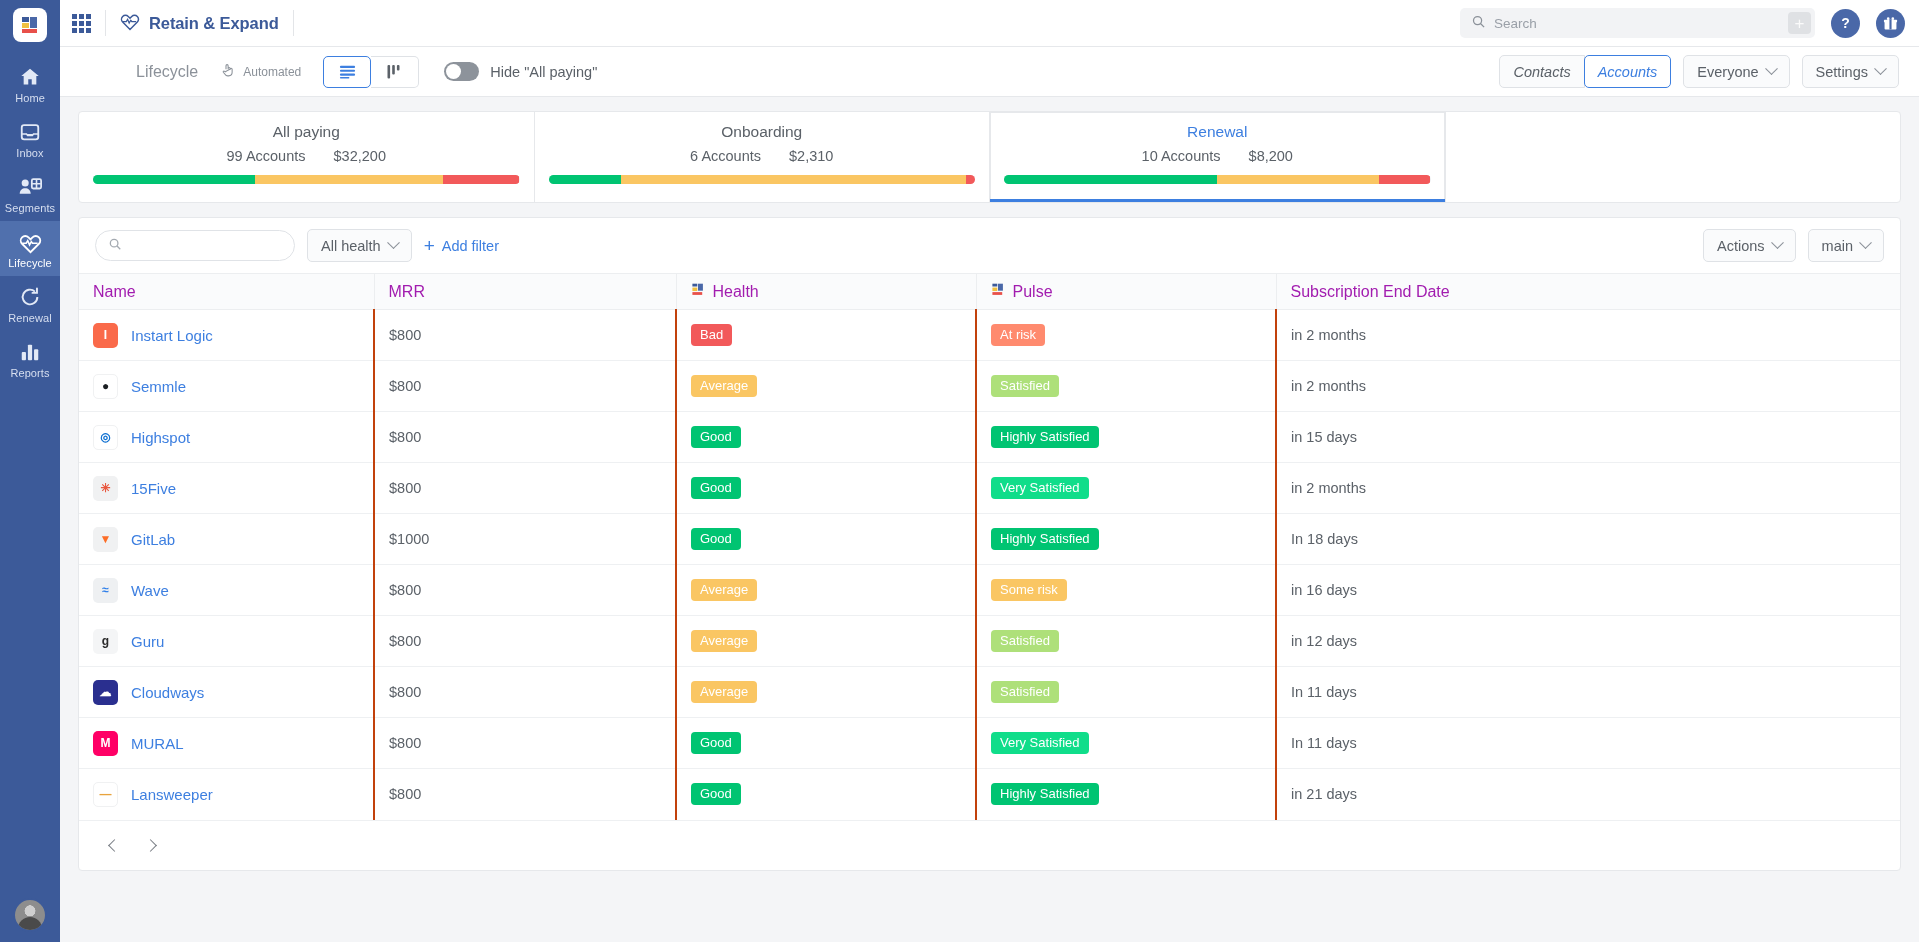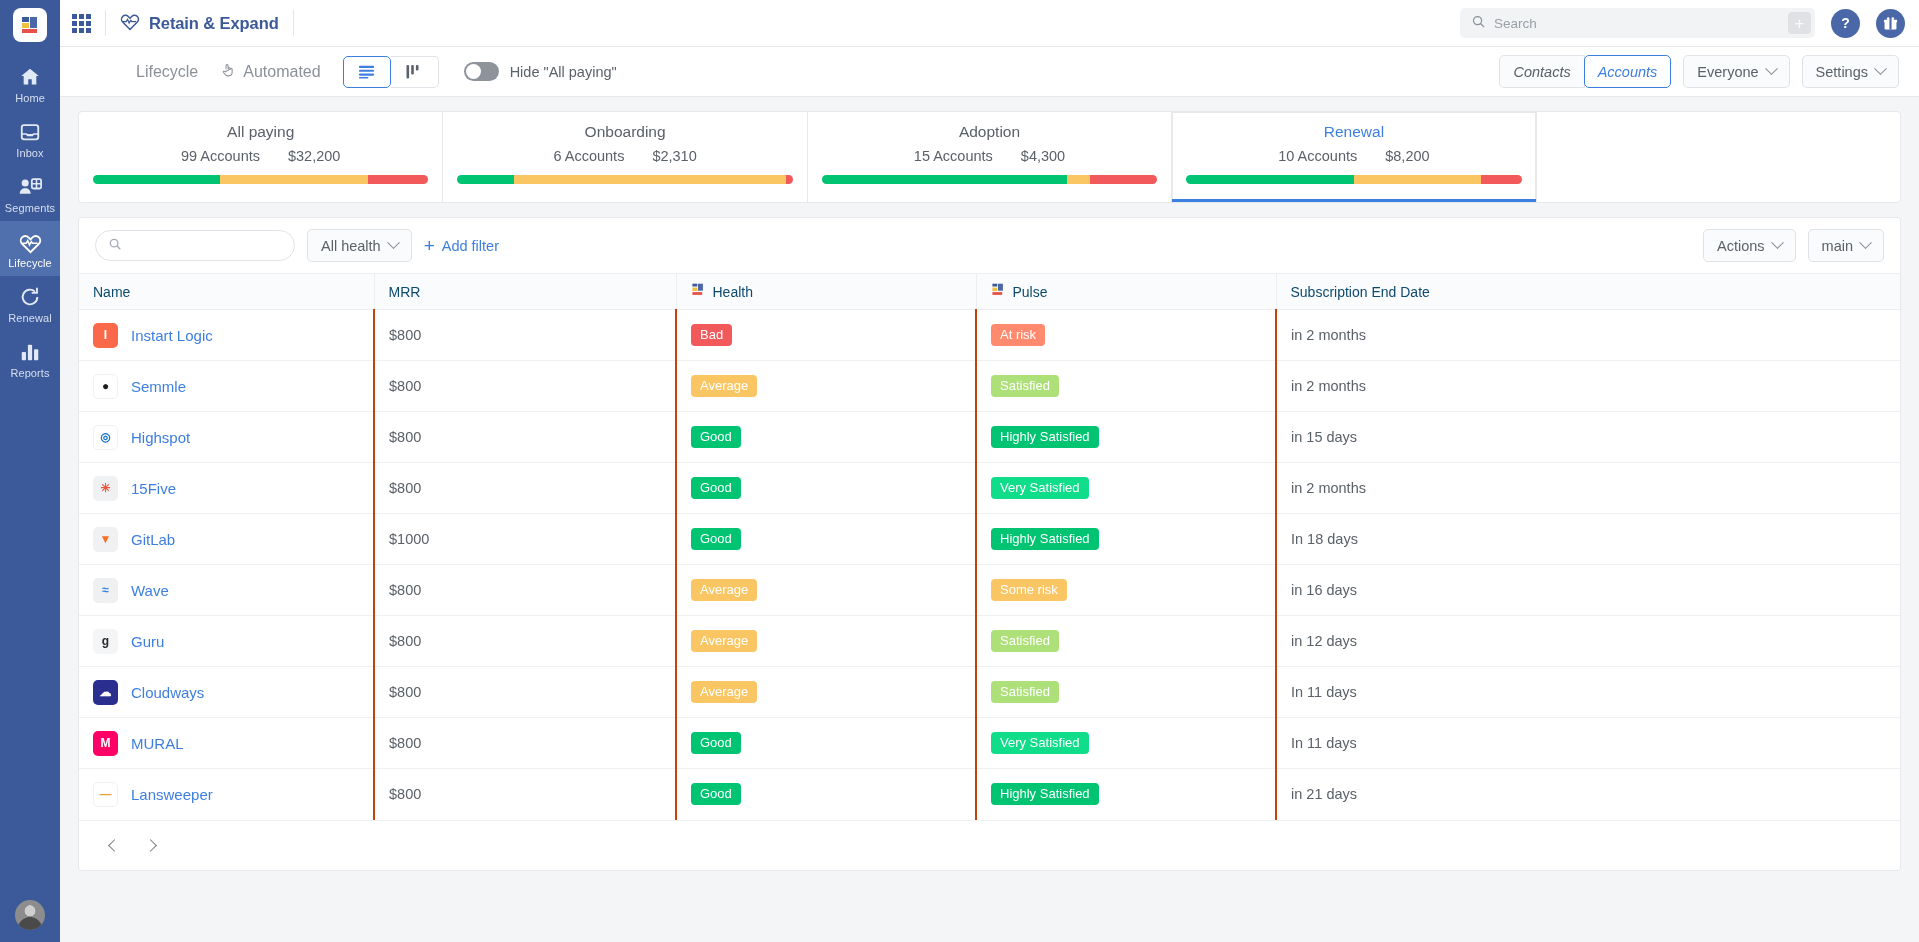--- a/index.html
+++ b/index.html
@@ -79,21 +79,21 @@
     display: flex; align-items: center; justify-content: center;
     color: #fff; font-size: 14px; font-weight: bold; margin-left: 16px; cursor: pointer;
   }
 
   
   .toolbar {
     height: 50px; background: #ffffff; border-bottom: 1px solid #e6e8eb;
     display: flex; align-items: center; padding: 0 20px 0 76px; gap: 0;
   }
   .tool-lifecycle { font-size: 16px; color: #8b9199; margin-right: 22px; }
-  .tool-auto { display: flex; align-items: center; gap: 7px; font-size: 16px; color: #8b9199; margin-right: 22px; cursor: pointer;}
+  .tool-auto { display: flex; align-items: center; gap: 7px; font-size: 12px; color: #8b9199; margin-right: 22px; cursor: pointer;}
   .segctl { display: flex; }
   .segbtn {
     width: 48px; height: 32px; border: 1px solid #dfe2e6; background: #fff;
     display: flex; align-items: center; justify-content: center; cursor: pointer;
   }
   .segbtn:first-child { border-radius: 5px 0 0 5px; }
   .segbtn:last-child { border-radius: 0 5px 5px 0; border-left: 0; }
   .segbtn.active { border: 1.6px solid #3d7fe0; border-radius: 5px; }
   .toggle-wrap { display: flex; align-items: center; gap: 11px; margin-left: 25px; cursor: pointer;}
   .toggle {
@@ -162,21 +162,21 @@
     display: flex; align-items: center; gap: 8px; padding: 0 12px; background: #fff;
   }
   .fsearch input { border: 0; outline: none; flex: 1; font-size: 13.5px; font-family: inherit; color:#31353b; min-width:0;}
   .addfilter { display: flex; align-items: center; gap: 7px; color: #3d7fe0; font-size: 14.5px; cursor: pointer; }
   .addfilter .pl { font-size: 19px; line-height: 1; }
   .f-right { margin-left: auto; display: flex; gap: 12px; }
 
   table { width: 100%; border-collapse: collapse; table-layout: fixed; }
   thead th {
     background: #fafbfc; border-top: 1px solid #eceef0; border-bottom: 1px solid #eceef0;
-    text-align: left; font-weight: normal; font-size: 14px; color: #0c4a6e;
+    text-align: left; font-weight: normal; font-size: 16px; color: #a21caf;
     height: 36px; padding: 0 14px; border-left: 1px solid #eceef0;
   }
   thead th:first-child { border-left: 0; }
   thead th .hw { display: flex; align-items: center; gap: 8px; }
   tbody td {
     border-bottom: 1px solid #eef0f2; border-left: 2px solid #c2410c;
     height: 51px; padding: 0 14px; font-size: 14.5px; color: #5b6168; vertical-align: middle;
   }
   tbody td:first-child { border-left: 0; }
   tbody tr:last-child td { border-bottom: 0; }
@@ -386,32 +386,20 @@
           <div class="stage">
             <div class="stage-title">Onboarding</div>
             <div class="stage-nums">
               <span>6 Accounts</span>
               <span>$2,310</span>
             </div>
             <div class="stage-bar">
               <i style="width:17%;background:#00c472"></i>
               <i style="width:81%;background:#fac663"></i>
               <i style="width:2%;background:#f2595a"></i>
-            </div>
-          </div>
-          <div class="stage">
-            <div class="stage-title">Adoption</div>
-            <div class="stage-nums">
-              <span>15 Accounts</span>
-              <span>$4,300</span>
-            </div>
-            <div class="stage-bar">
-              <i style="width:73%;background:#00c472"></i>
-              <i style="width:7%;background:#fac663"></i>
-              <i style="width:20%;background:#f2595a"></i>
             </div>
           </div>
           <div class="stage sel">
             <div class="stage-title">Renewal</div>
             <div class="stage-nums">
               <span>10 Accounts</span>
               <span>$8,200</span>
             </div>
             <div class="stage-bar">
               <i style="width:50%;background:#00c472"></i>

